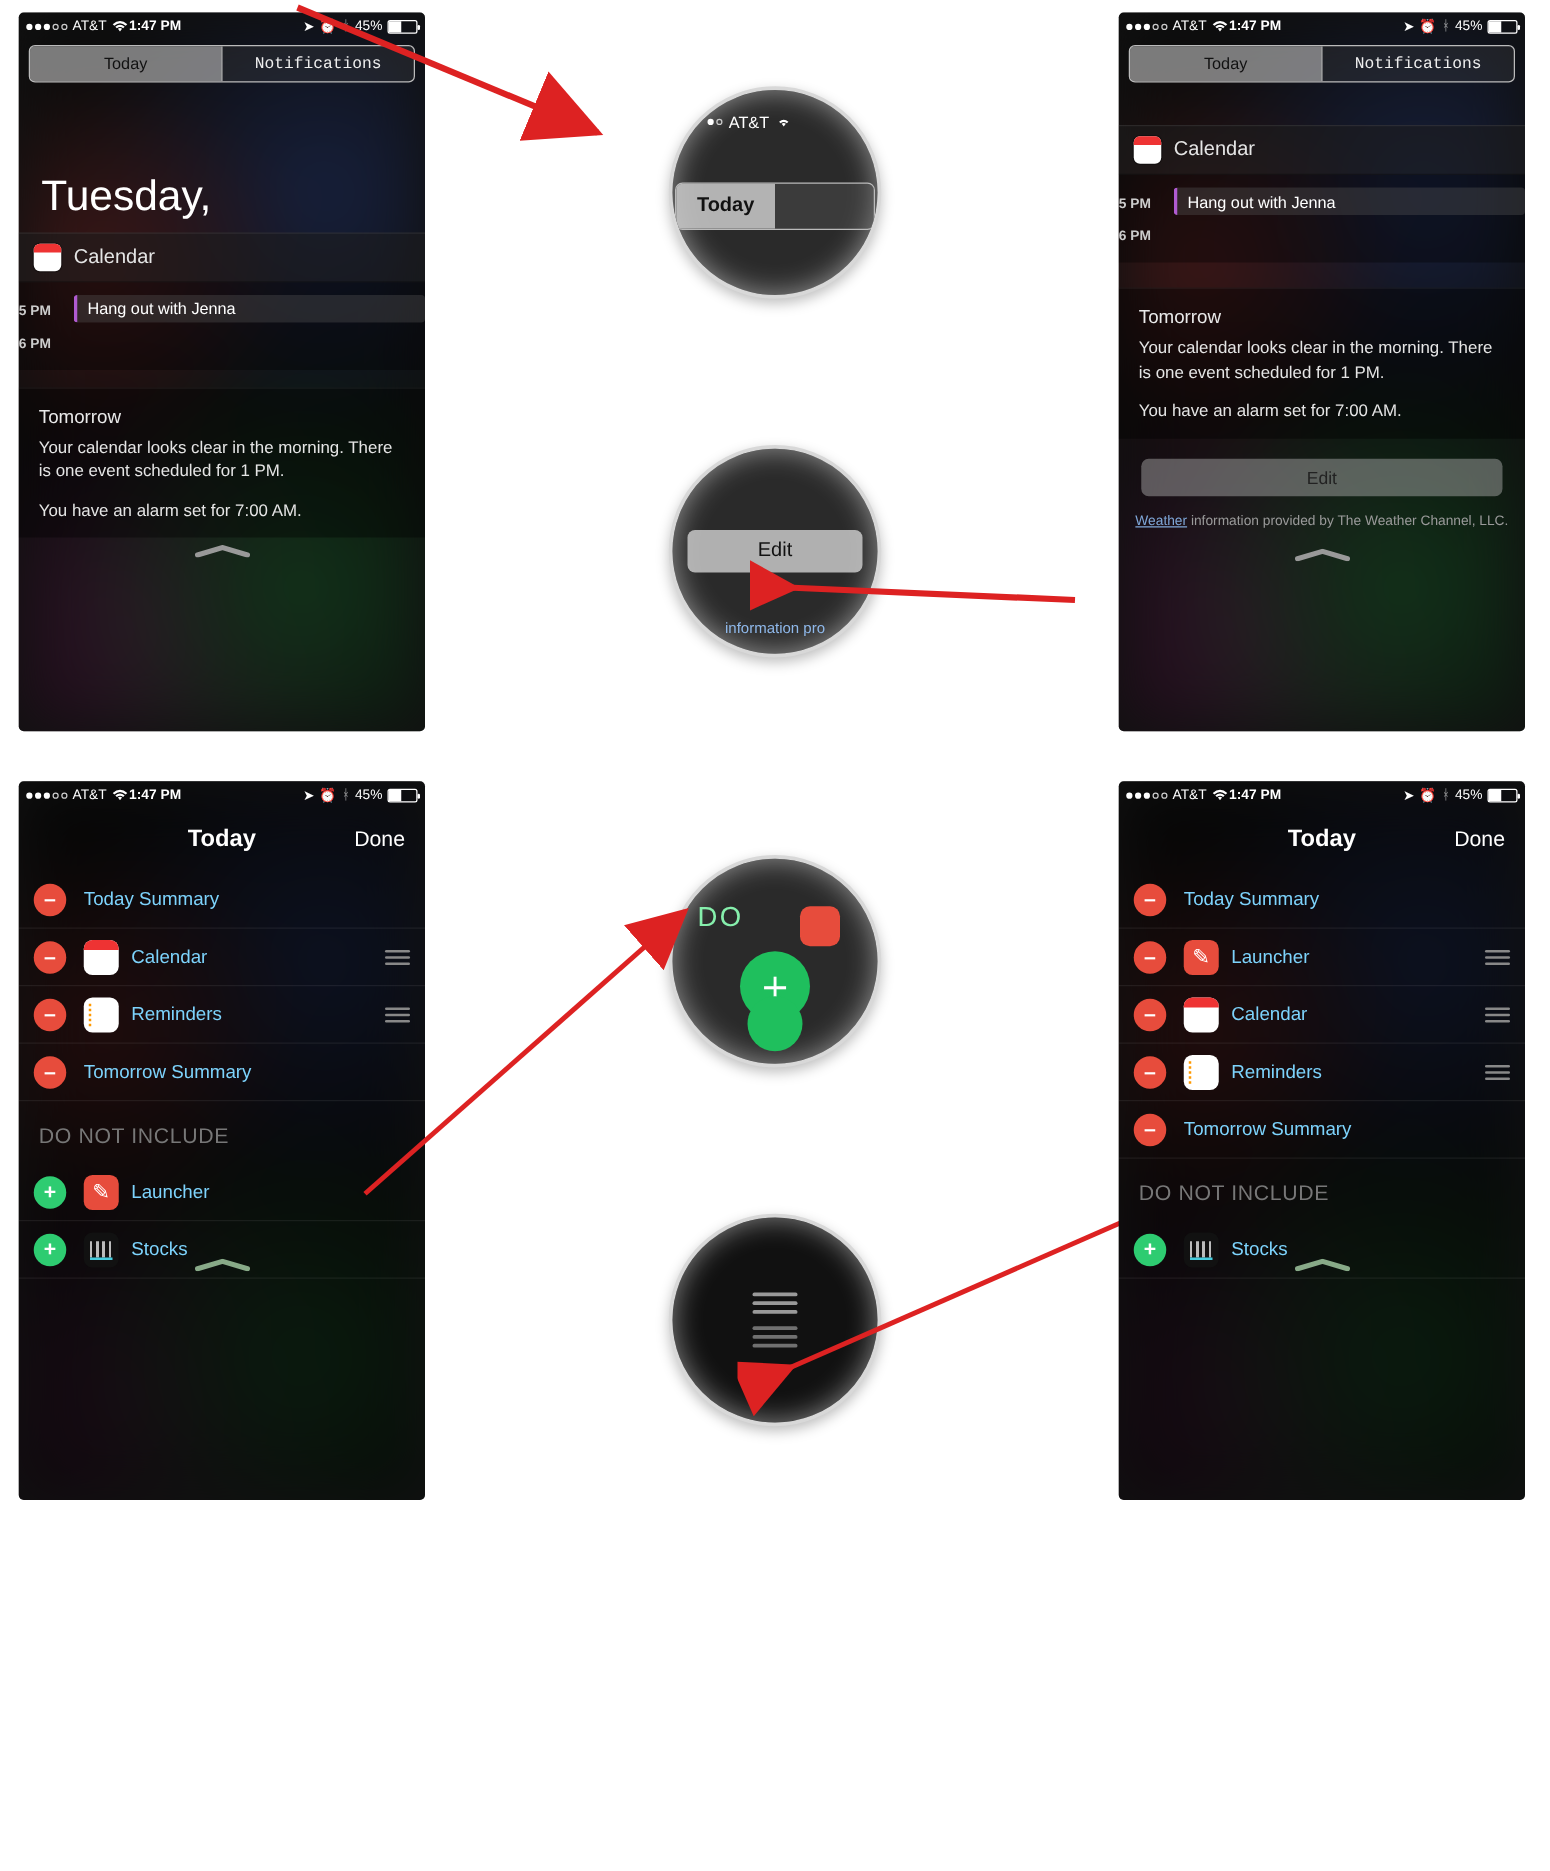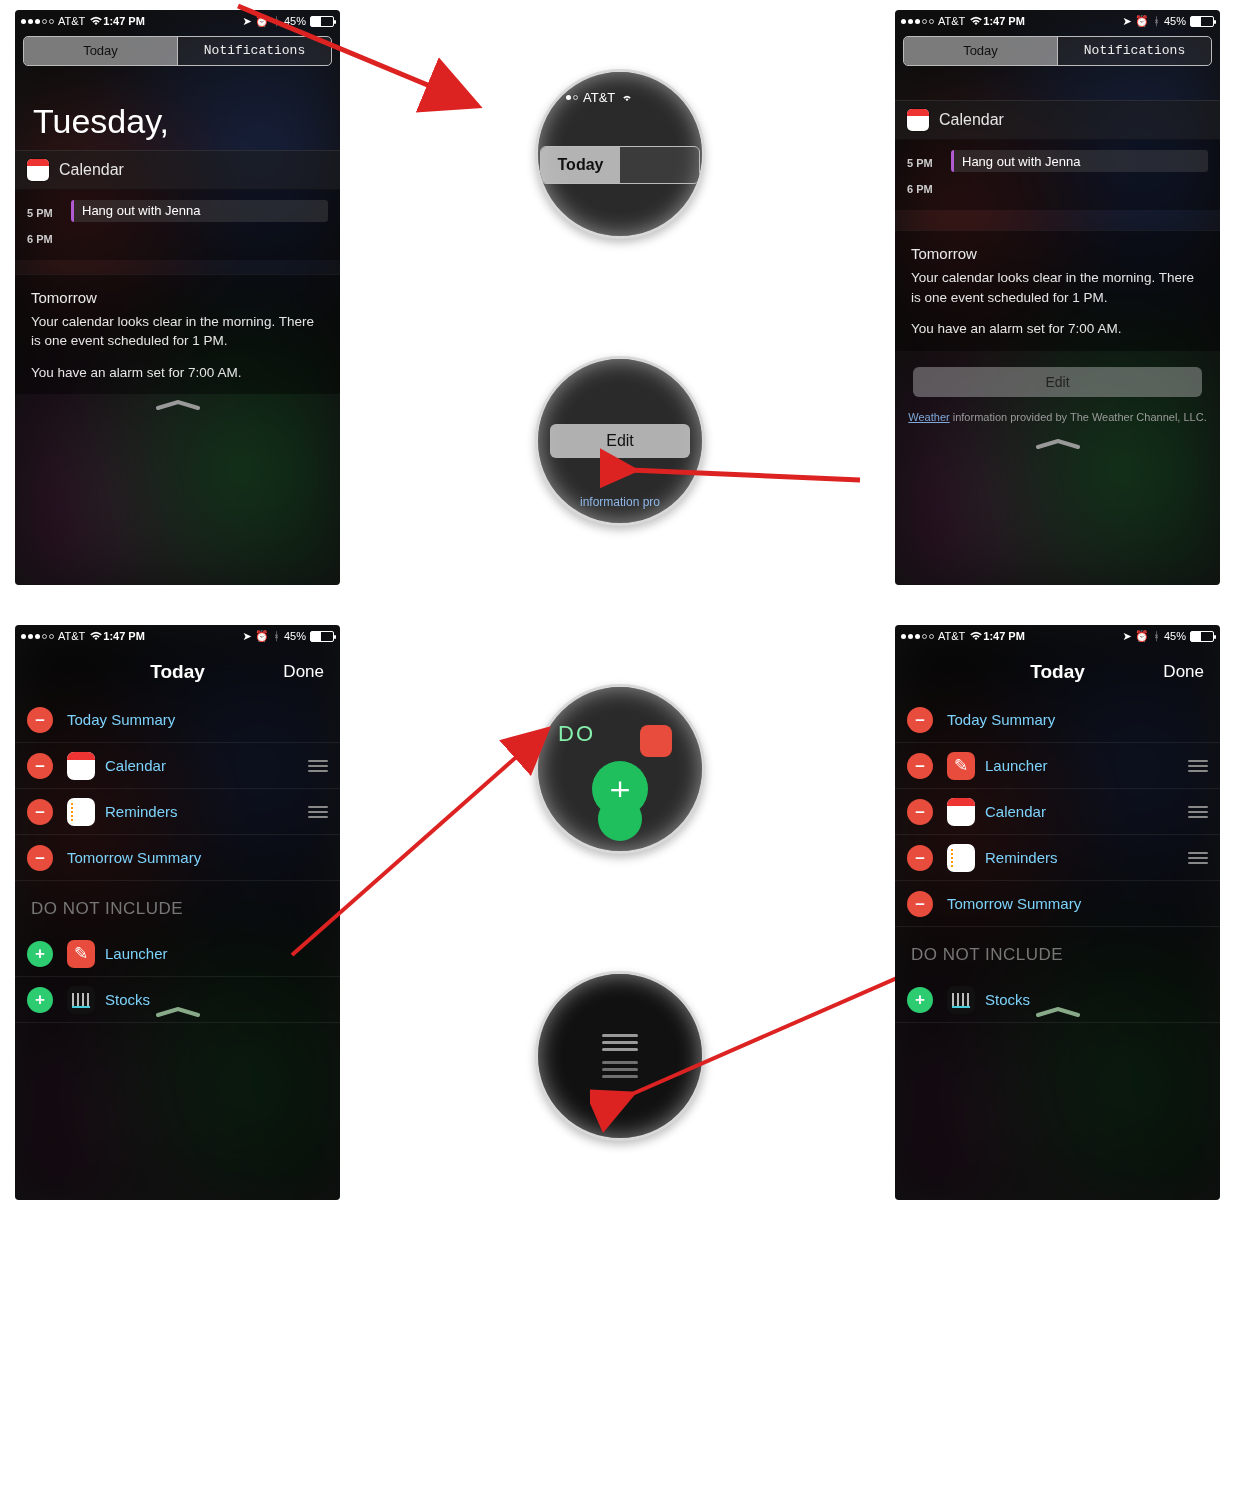--- a/index.html
+++ b/index.html
@@ -59,29 +59,29 @@
   
   .segmented {
     display:flex; height:30px; margin:4px 8px 0;
     border:1px solid #bbb; border-radius:5px; overflow:hidden;
     background: rgba(80,80,80,.25);
   }
   .segmented div { flex:1; text-align:center; line-height:28px; font-size:13px; color:#eee; }
   .segmented div.active { background:rgba(200,200,200,.55); color:#111; font-weight:500; }
   .segmented div + div { border-left:1px solid #bbb;font-family:Liberation Mono, monospace; }
   .big-date { padding: 38px 18px 10px; }
-  .big-date .day { font-size:34px; font-weight:300; color:#fff; line-height:1.05;}
+  .big-date .day { font-size:34px; font-weight:300; color:#fff; line-height:1.05;margin-top:36px;}
   .big-date .rest { font-size:34px; font-weight:300; color:#fff; }
   .big-date sup { font-size:18px; vertical-align: super; }
   .summary { font-size:13.5px; color:#f2f2f2; padding: 12px 18px 18px; }
   .section-hdr { display:flex; align-items:center; gap:10px; padding:8px 12px; background: rgba(30,30,30,.55); border-top:1px solid rgba(255,255,255,.08); border-bottom:1px solid rgba(0,0,0,.3);}
   .section-hdr .title { font-size:16px; color:#e5e5e5; }
   .cal-icon { width:22px;height:22px;border-radius:5px;background:#fff;position:relative;box-shadow:0 0 0 1px rgba(0,0,0,.3);}
   .cal-icon::before{content:"";position:absolute;top:0;left:0;right:0;height:7px;background:#e33;border-radius:5px 5px 0 0;}
-  .event-block { padding: 10px 12px 8px; background: rgba(0,0,0,.35);}
+  .event-block { padding: 10px 0 8px; background: rgba(0,0,0,.35);}
   .event-row { display:grid; grid-template-columns:44px 1fr; align-items:center; min-height:26px; font-size:12px; color:#ddd;}
   .event-row .time { text-align:left; font-size:11px; color:#ccc; font-weight:600;}
   .event-pill { border-left:3px solid #b05bd1; padding-left:8px; font-size:13px; color:#fff; background:rgba(90,90,90,.35); border-radius:3px; height:22px; display:flex; align-items:center; margin-bottom:4px;}
   .section-title { font-size:15px; color:#eaeaea; padding: 14px 16px 6px; }
   .section-body { font-size:13.5px; color:#e5e5e5; padding: 0 16px 12px; line-height:1.45;}
   .edit-btn { margin:16px 18px 6px; background:rgba(180,180,180,.45); color:#222; text-align:center; border-radius:6px; height:30px; line-height:30px; font-size:14px; }
   .weather-note { text-align:center; font-size:11px; color:#9a9a9a; padding: 8px 12px 10px;}
   .weather-note a { color:#7fa7d8; text-decoration:underline;}
   .grabber { margin: 6px auto 0; width:44px; height:8px; }
   .grabber svg { display:block; }

